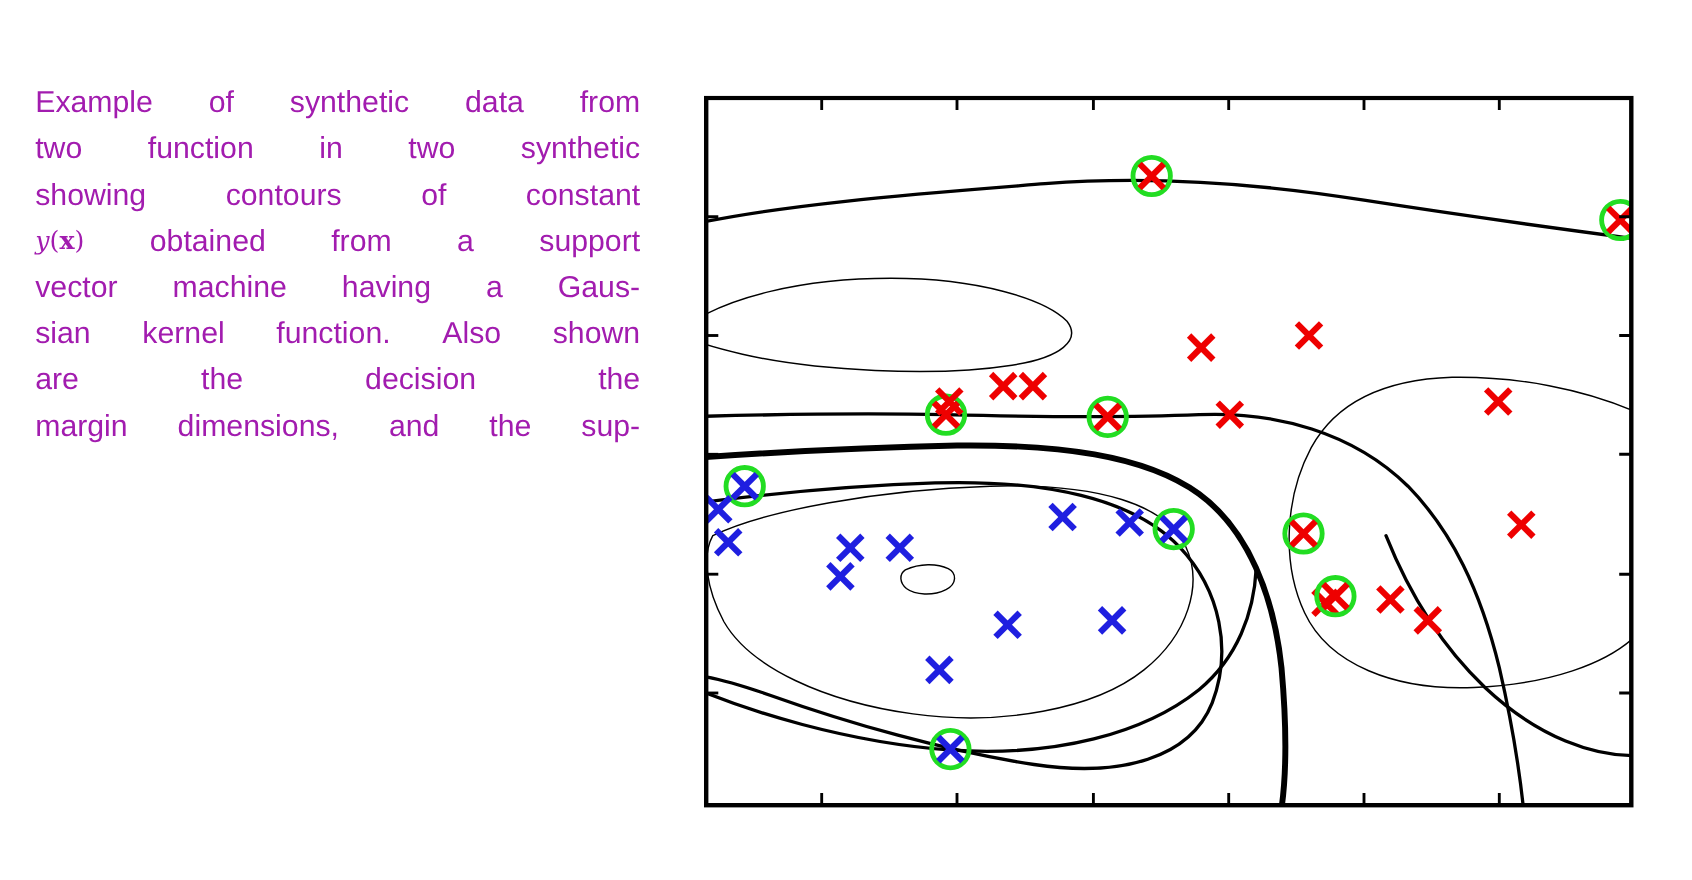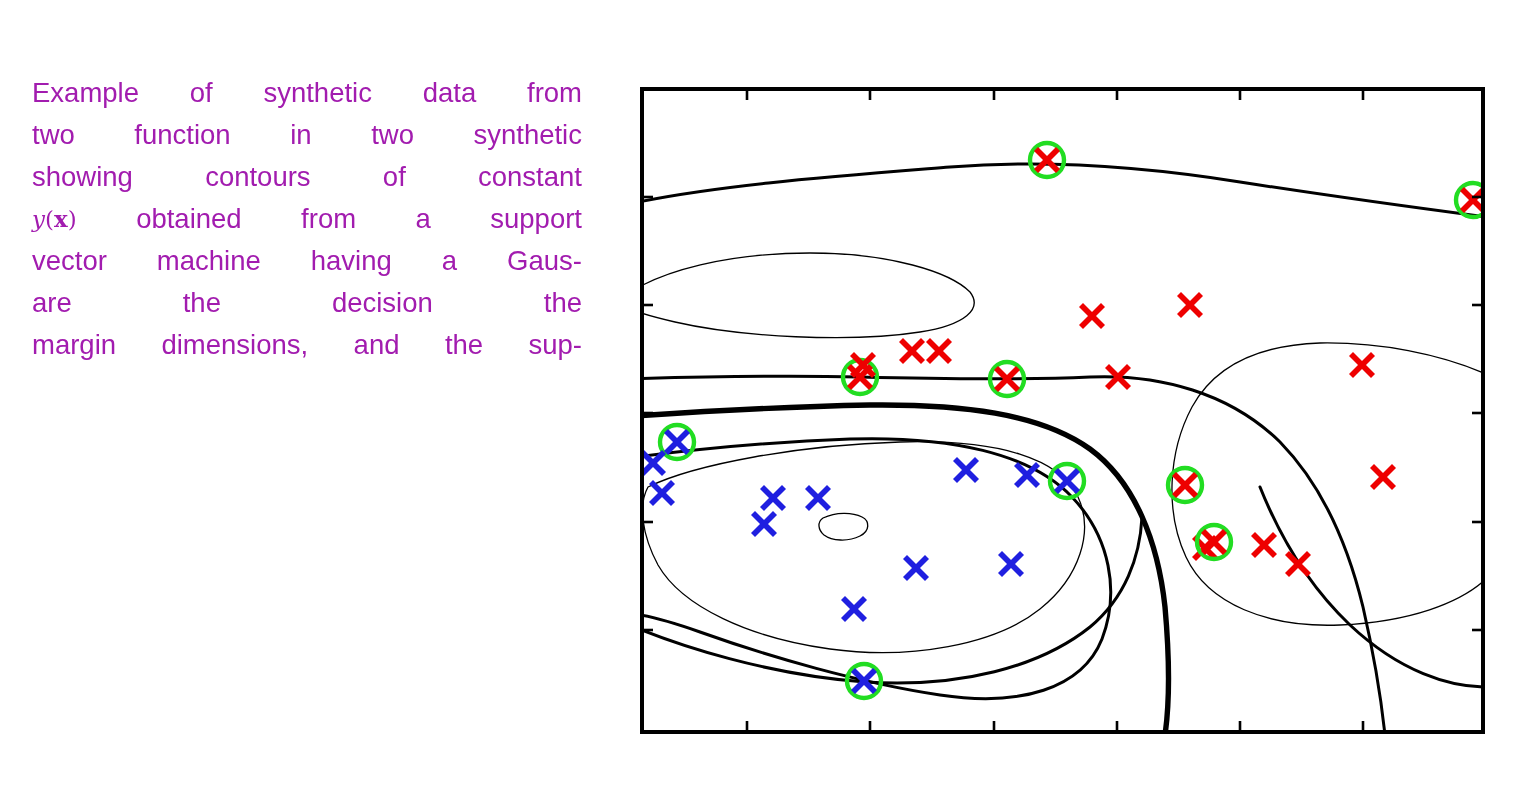--- a/index.html
+++ b/index.html
@@ -113,20 +113,27 @@
     </span>
 
     <span class="cap-line justified">
       <span>vector</span>
       <span>machine</span>
       <span>having</span>
       <span>a</span>
       <span>Gaus-</span>
     </span>
 
+    <span class="cap-line justified">
+      <span>sian</span>
+      <span>kernel</span>
+      <span>function.</span>
+      <span>Also</span>
+      <span>shown</span>
+    </span>
 
     <span class="cap-line justified">
       <span>are</span>
       <span>the</span>
       <span>decision</span>
       <span>the</span>
     </span>
 
     <span class="cap-line justified">
       <span>margin</span>

